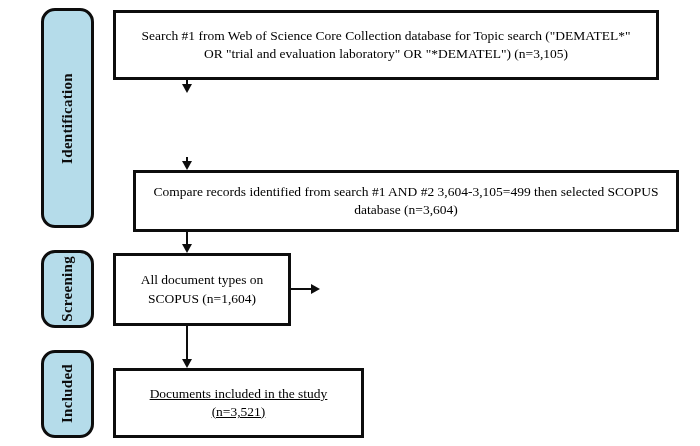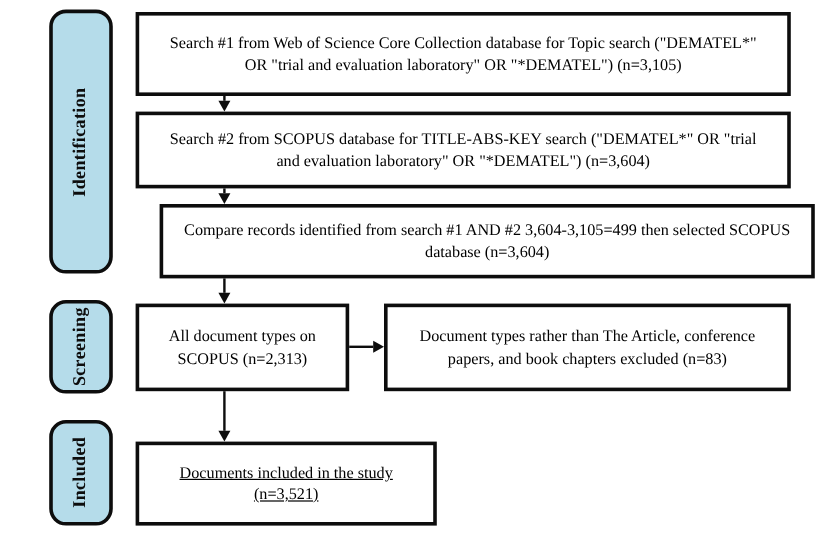--- a/index.html
+++ b/index.html
@@ -108,35 +108,29 @@
   </div>
 
   <div class="stage-pill" style="left:41px; top:350px; width:53px; height:88px;">
     <span class="stage-text">Included</span>
   </div>
 
   <div class="flow-box" style="left:113px; top:10px; width:546px; height:70px;">
     <span class="box-text">Search #1 from Web of Science Core Collection database for Topic search ("DEMATEL*" OR "trial and evaluation laboratory" OR "*DEMATEL") (n=3,105)</span>
   </div>
 
-  <div class="flow-box" style="left:113px; top:93px; width:546px; height:64px;">
-    <span class="box-text">Search #2 from SCOPUS database for TITLE-ABS-KEY search ("DEMATEL*" OR "trial and evaluation laboratory" OR "*DEMATEL") (n=3,604)</span>
-  </div>
 
   <div class="flow-box" style="left:113px; top:170px; width:546px; height:62px;margin-left:20px;">
     <span class="box-text">Compare records identified from search #1 AND #2 3,604-3,105=499 then selected SCOPUS database (n=3,604)</span>
   </div>
 
   <div class="flow-box" style="left:113px; top:253px; width:178px; height:73px;">
-    <span class="box-text">All document types on SCOPUS (n=2,313)</span>
+    <span class="box-text">All document types on SCOPUS (n=1,604)</span>
   </div>
 
-  <div class="flow-box" style="left:320px; top:253px; width:339px; height:73px;">
-    <span class="box-text">Document types rather than The Article, conference papers, and book chapters excluded (n=83)</span>
-  </div>
 
   <div class="flow-box" style="left:113px; top:368px; width:251px; height:70px;text-decoration:underline;">
     <span class="box-text">Documents included in the study (n=3,521)</span>
   </div>
 
   <div class="arrow-v" style="left:186px; top:80px; height:4px;"></div>
 
   <div class="arrow-v" style="left:186px; top:157px; height:4px;"></div>
 
   <div class="arrow-v" style="left:186px; top:232px; height:12px;"></div>

